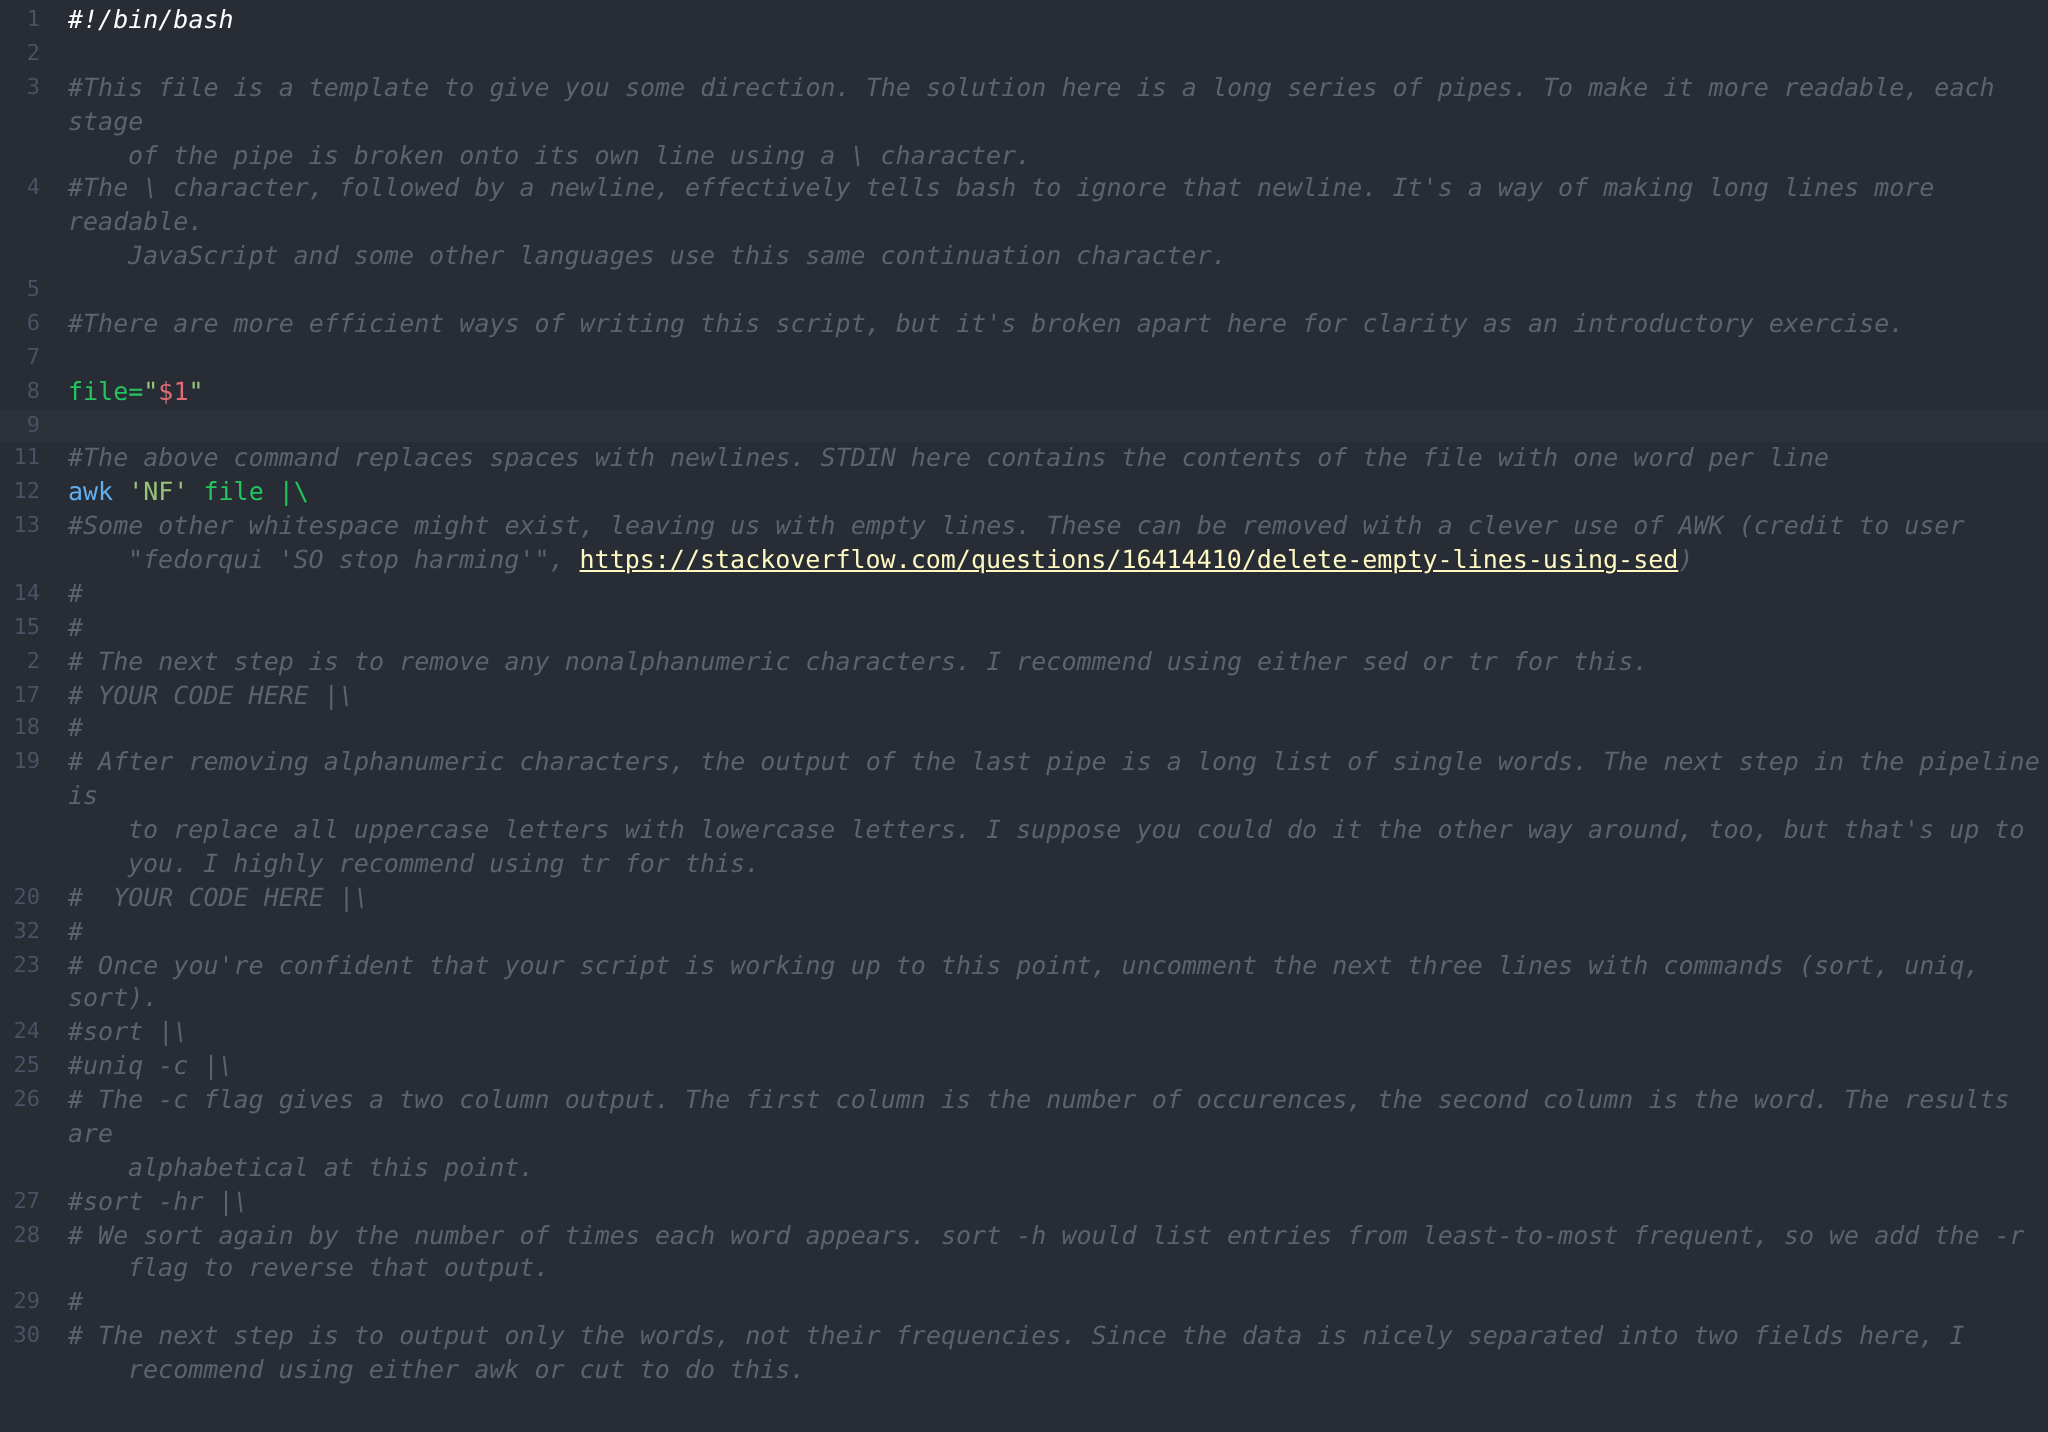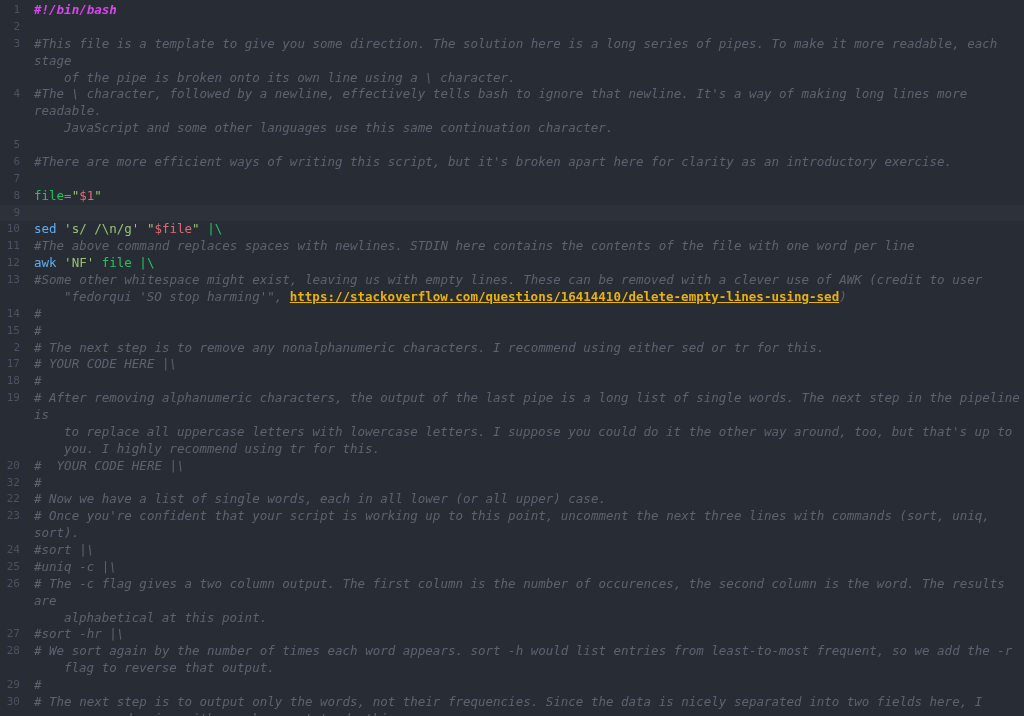--- a/index.html
+++ b/index.html
@@ -49,22 +49,22 @@
     .code .cont {
       display: block;
       padding-left: 30px;
     }
     .tok-comment { color: #5c6370; font-style: italic; }
     .tok-string-dq { color: #98c379; }
     .tok-string-sq { color: #98c379; }
     .tok-var { color: #e06c75; }
     .tok-builtin { color: #61afef; }
     .tok-plain { color: #22c55e; }
-    .tok-link { color: #eab308; text-decoration: underline; font-weight: bold; }
-    .tok-shebang { color: #d946ef; font-style: italic; font-weight: bold; }
+    .tok-link { color: #fef9c3; text-decoration: underline; }
+    .tok-shebang { color: #ffffff; font-style: italic; }
   </style>
 </head>
 <body>
 
 <div class="editor" id="editor-root">
     <div class="line-row">
       <div class="gutter">1</div>
       <div class="code"><span class="tok-shebang">#!/bin/bash</span></div>
     </div>
     <div class="line-row">
@@ -91,24 +91,20 @@
       <div class="gutter">7</div>
       <div class="code">&nbsp;</div>
     </div>
     <div class="line-row">
       <div class="gutter">8</div>
       <div class="code"><span class="tok-plain">file=</span><span class="tok-string-dq">"</span><span class="tok-var">$1</span><span class="tok-string-dq">"</span></div>
     </div>
     <div class="line-row highlighted">
       <div class="gutter">9</div>
       <div class="code">&nbsp;</div>
-    </div>
-    <div class="line-row">
-      <div class="gutter">10</div>
-      <div class="code"><span class="tok-builtin">sed </span><span class="tok-string-sq">'s/ /\n/g'</span><span class="tok-plain"> </span><span class="tok-string-dq">"</span><span class="tok-var">$file</span><span class="tok-string-dq">"</span><span class="tok-plain"> |\</span></div>
     </div>
     <div class="line-row">
       <div class="gutter">11</div>
       <div class="code"><span class="tok-comment">#The above command replaces spaces with newlines. STDIN here contains the contents of the file with one word per line</span></div>
     </div>
     <div class="line-row">
       <div class="gutter">12</div>
       <div class="code"><span class="tok-builtin">awk </span><span class="tok-string-sq">'NF'</span><span class="tok-plain"> file |\</span></div>
     </div>
     <div class="line-row">
@@ -141,24 +137,20 @@
     </div>
     <div class="line-row">
       <div class="gutter">20</div>
       <div class="code"><span class="tok-comment">#  YOUR CODE HERE |\</span></div>
     </div>
     <div class="line-row">
       <div class="gutter">32</div>
       <div class="code"><span class="tok-comment">#</span></div>
     </div>
     <div class="line-row">
-      <div class="gutter">22</div>
-      <div class="code"><span class="tok-comment"># Now we have a list of single words, each in all lower (or all upper) case.</span></div>
-    </div>
-    <div class="line-row">
       <div class="gutter">23</div>
       <div class="code"><span class="tok-comment"># Once you're confident that your script is working up to this point, uncomment the next three lines with commands (sort, uniq, sort).</span></div>
     </div>
     <div class="line-row">
       <div class="gutter">24</div>
       <div class="code"><span class="tok-comment">#sort |\</span></div>
     </div>
     <div class="line-row">
       <div class="gutter">25</div>
       <div class="code"><span class="tok-comment">#uniq -c |\</span></div>

